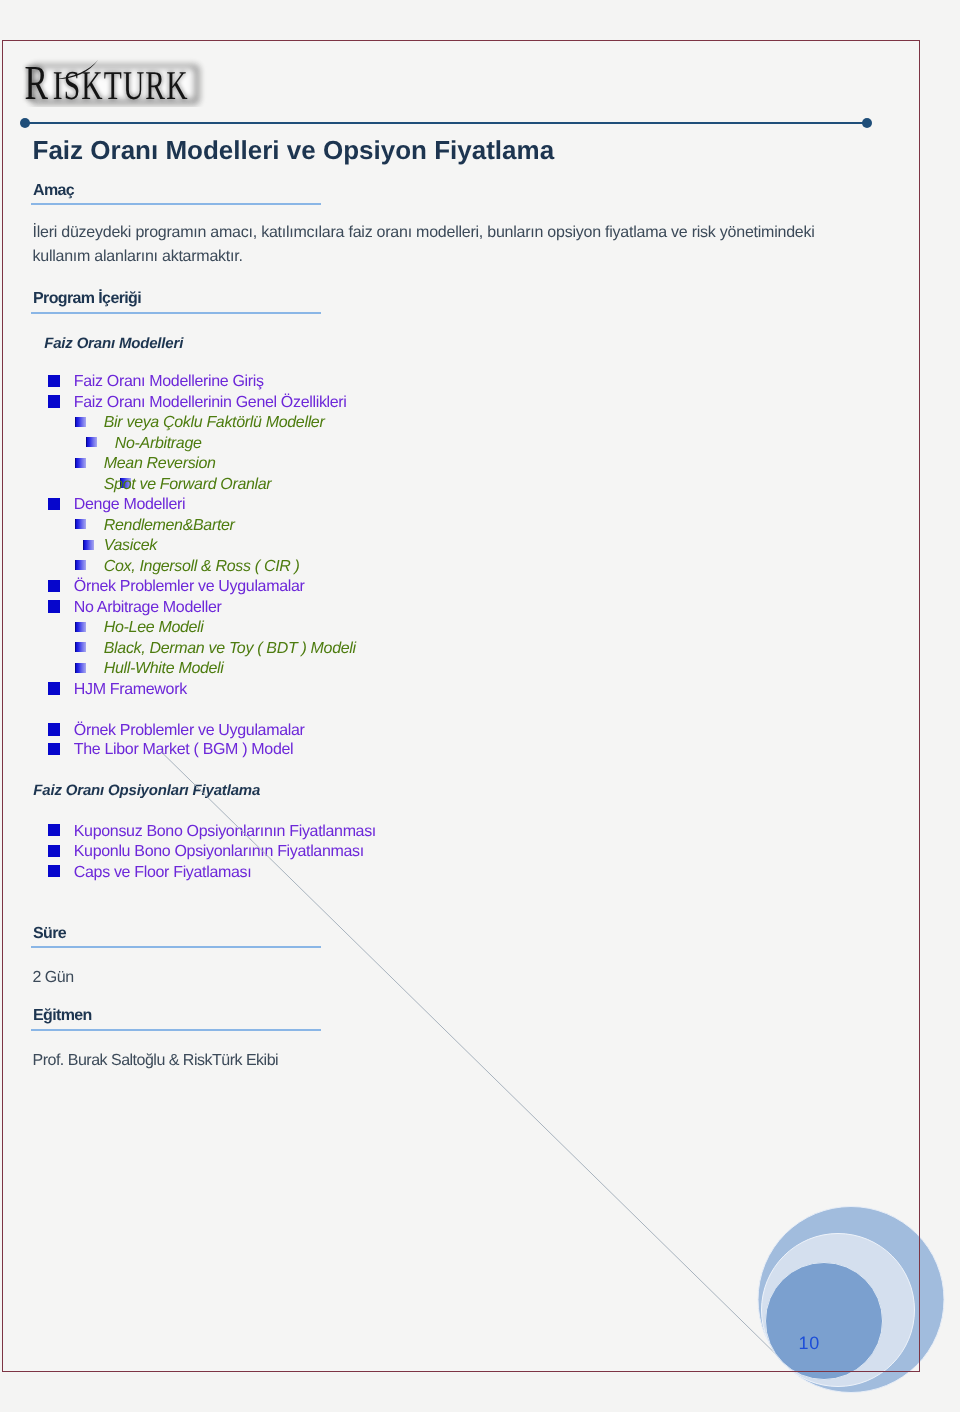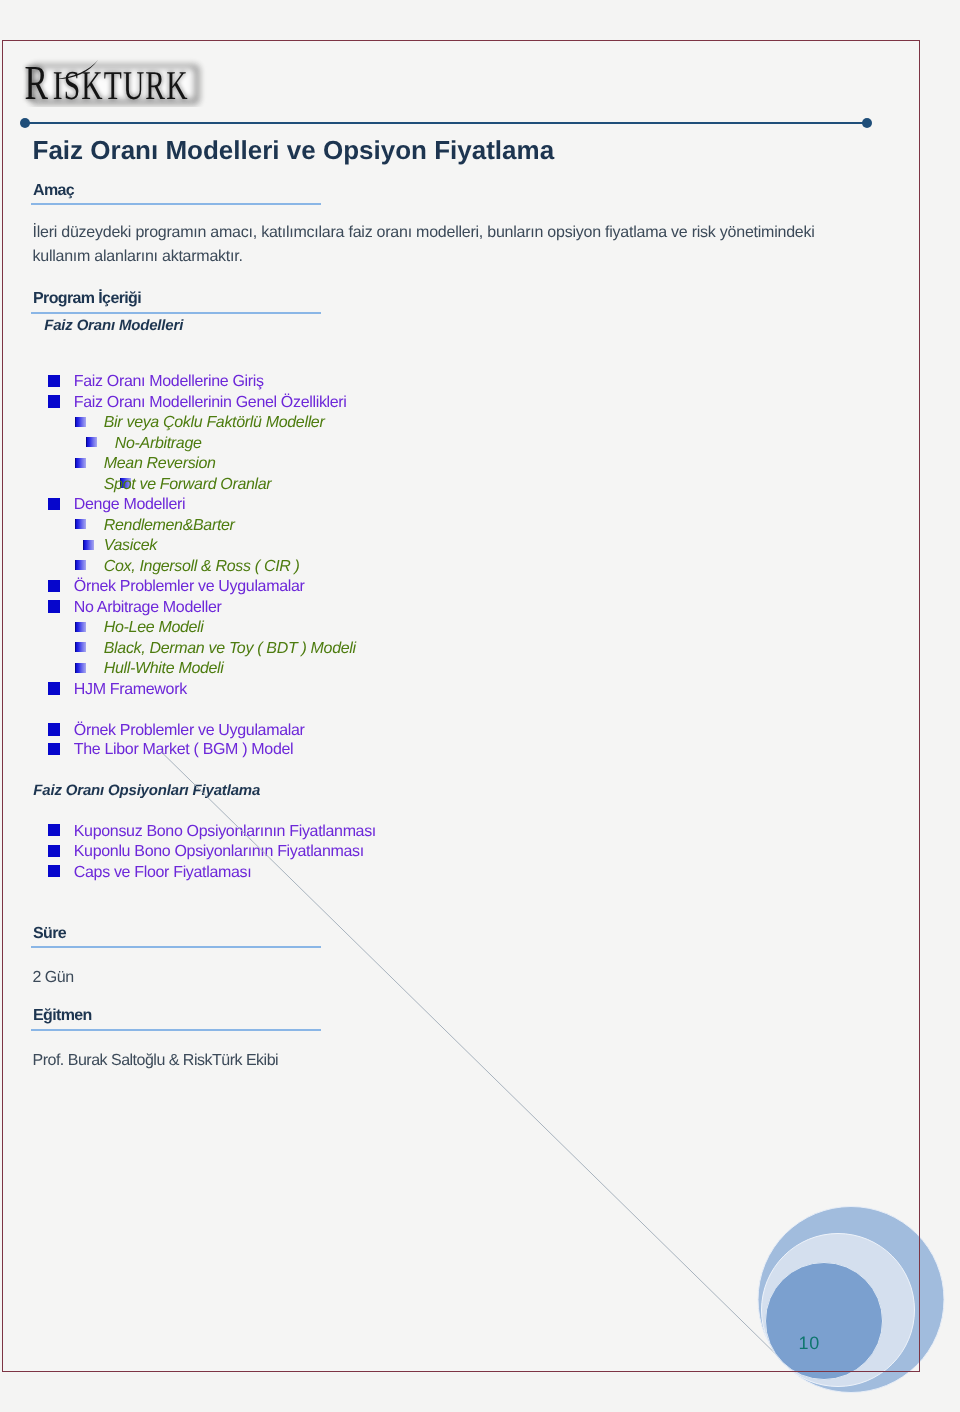--- a/index.html
+++ b/index.html
@@ -43,21 +43,21 @@
         background:linear-gradient(90deg,#00006e 0%,#1313d8 14%,#2f2fe6 34%,#6b6bec 64%,#a9a9f0 100%);}
   .li .tx{position:absolute;top:0.6px;}
   .li.l1 .tx{left:25.9px;}
   .li.l2 .tx{left:28.6px;}
 
   
   .diag{position:absolute;left:0;top:0;width:960px;height:1412px;pointer-events:none;}
 
   
   .circles{position:absolute;left:700px;top:1150px;width:260px;height:262px;}
-  .pgnum{position:absolute;left:98.6px;top:184px;font-size:18px;color:#0f766e;line-height:18px;letter-spacing:0.6px;}
+  .pgnum{position:absolute;left:98.6px;top:184px;font-size:18px;color:#1d4ed8;line-height:18px;letter-spacing:0.6px;}
 </style>
 </head>
 <body>
 
 <div class="page-bg"></div>
 <div class="page-frame"></div>
 
 <div class="logo">
   <svg width="186" height="62" viewBox="0 0 186 62">
     <defs>
@@ -92,21 +92,21 @@
     <div class="sec-u" style="top: 202.8px;"></div>
     <div class="sec-h" style="top: 289.8px;">Program İçeriği</div>
     <div class="sec-u" style="top: 311.7px;"></div>
     <div class="sec-h" style="top: 925.2px;">Süre</div>
     <div class="sec-u" style="top: 946.4px;"></div>
     <div class="sec-h" style="top: 1006.6px;">Eğitmen</div>
     <div class="sec-u" style="top: 1029.2px;"></div>
     <div class="para" style="top: 221.3px; width: 790px;">İleri düzeydeki programın amacı, katılımcılara faiz oranı modelleri, bunların opsiyon fiyatlama ve risk yönetimindeki kullanım alanlarını aktarmaktır.</div>
     <div class="body-line" style="top: 969.4px;">2 Gün</div>
     <div class="body-line" style="top: 1051.6px;">Prof. Burak Saltoğlu &amp; RiskTürk Ekibi</div>
-    <div class="grp" style="top: 318px; left: 44.2px;">Faiz Oranı Modelleri</div>
+    <div class="grp" style="top: 336px; left: 44.2px;">Faiz Oranı Modelleri</div>
     <div class="li l1" style="top: 374.8px;"><span class="bul1"></span><span class="tx">Faiz Oranı Modellerine Giriş</span></div>
     <div class="li l1" style="top: 395.3px;"><span class="bul1"></span><span class="tx">Faiz Oranı Modellerinin Genel Özellikleri</span></div>
     <div class="li l2" style="top: 415.8px;"><span class="bul2"></span><span class="tx">Bir veya Çoklu Faktörlü Modeller</span></div>
     <div class="li l2" style="top: 436.3px; margin-left: 11px;"><span class="bul2"></span><span class="tx">No-Arbitrage</span></div>
     <div class="li l2" style="top: 456.8px;"><span class="bul2"></span><span class="tx">Mean Reversion</span></div>
     <div class="li l2" style="top: 477.3px; padding-left: 45px;"><span class="bul2"></span><span class="tx">Spot ve Forward Oranlar</span></div>
     <div class="li l1" style="top: 497.8px;"><span class="bul1"></span><span class="tx">Denge Modelleri</span></div>
     <div class="li l2" style="top: 518.3px;"><span class="bul2"></span><span class="tx">Rendlemen&amp;Barter</span></div>
     <div class="li l2" style="top: 538.8px; padding-left: 8px;"><span class="bul2"></span><span class="tx">Vasicek</span></div>
     <div class="li l2" style="top: 559.3px;"><span class="bul2"></span><span class="tx">Cox, Ingersoll &amp; Ross ( CIR )</span></div>

